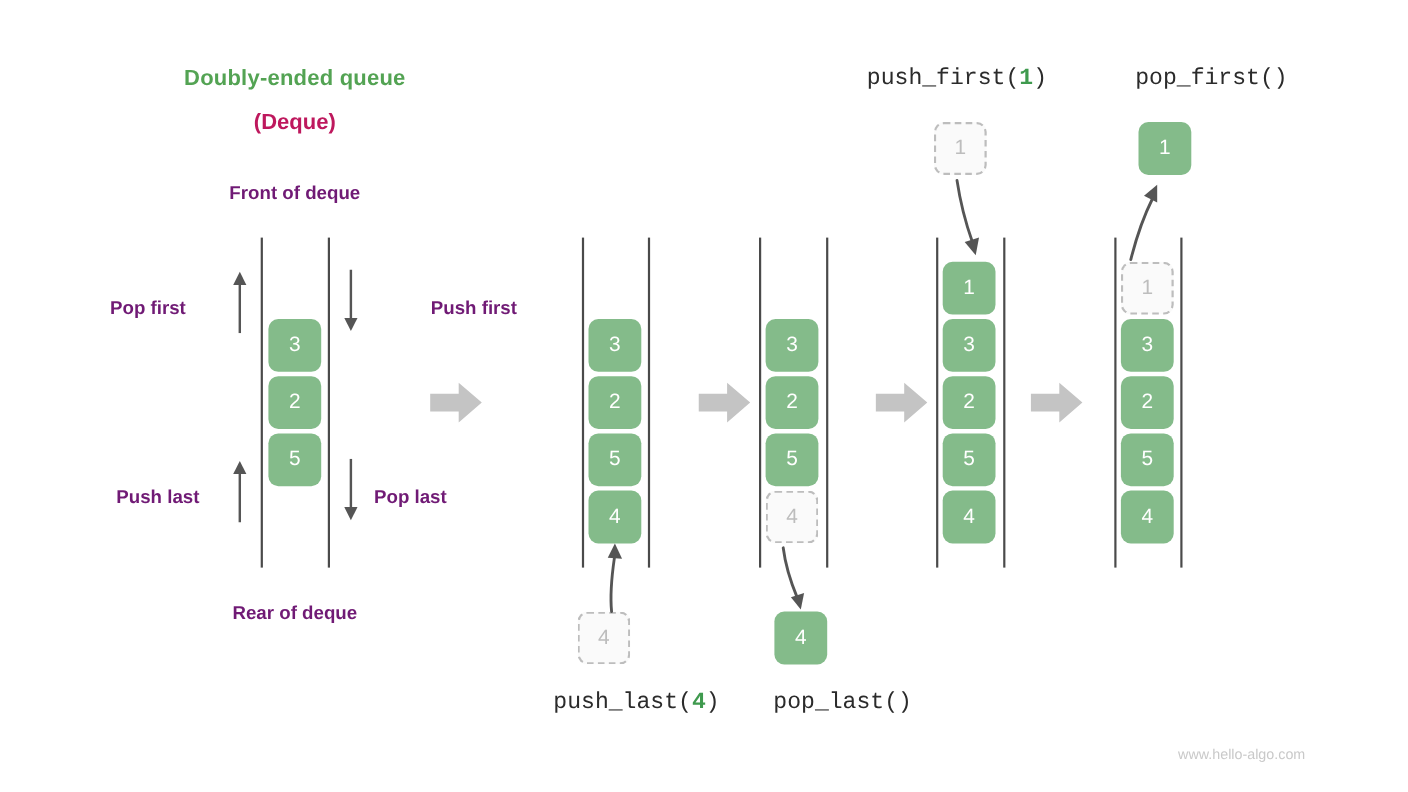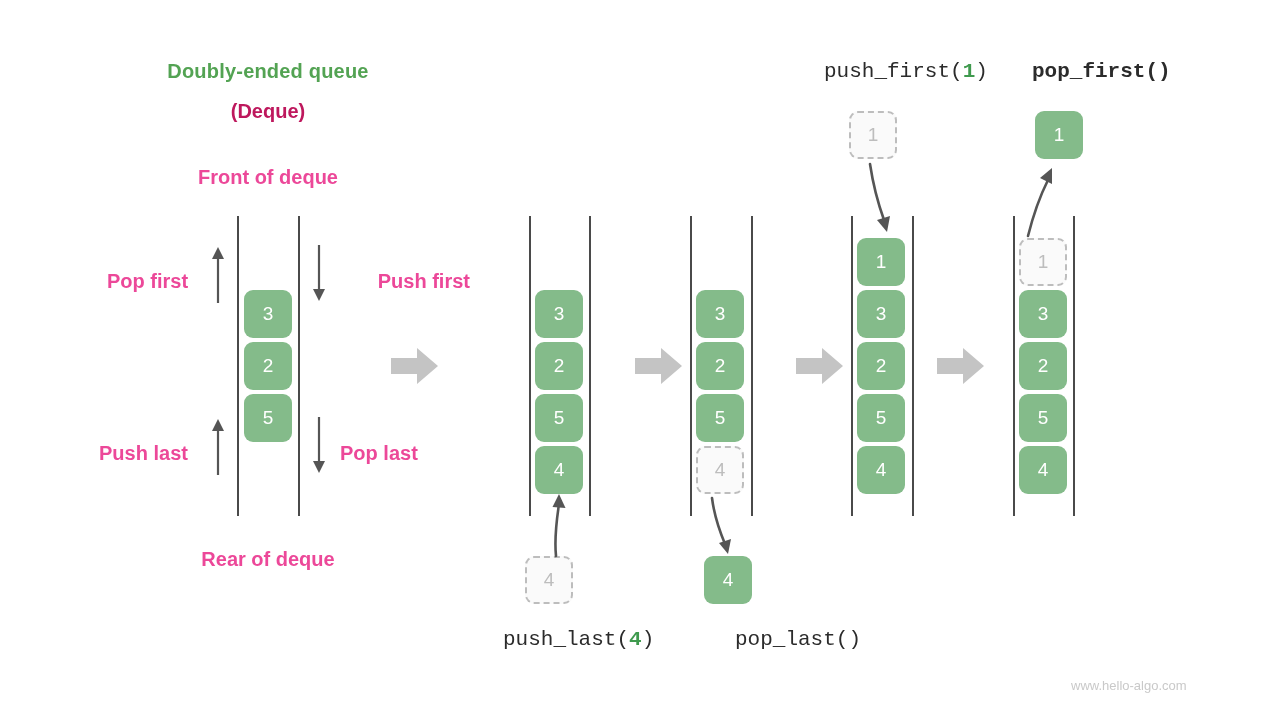--- a/index.html
+++ b/index.html
@@ -13,21 +13,21 @@
 
   
   .title{
     color:#53a353;font-weight:bold;font-size:20px;text-align:center;
     letter-spacing:.2px;
   }
   .subtitle{
     color:#be185d;font-weight:bold;font-size:20px;text-align:center;
   }
   .caption{
-    color:#ec4899;font-weight:bold;font-size:20px;text-align:center;
+    color:#701a75;font-weight:bold;font-size:17px;text-align:center;
     white-space:nowrap;
   }
   .oplabel{
     font-family:"Liberation Mono", monospace;
     font-size:21px;color:#2b2b2b;white-space:nowrap;
   }
   .oplabel b{color:#3f9a4e;font-weight:bold;}
   .watermark{
     font-family:Liberation Sans, sans-serif;
     font-size:13px;color:#c9c9c9;white-space:nowrap;
@@ -71,21 +71,21 @@
   <div class="abs cell" style="left:244px;top:290px;">3</div>
   <div class="abs cell" style="left:244px;top:342px;">2</div>
   <div class="abs cell" style="left:244px;top:394px;">5</div>
 
   <div class="abs thinarrow" style="left:209px;top:245px;">
     <svg width="18" height="58" viewBox="0 0 18 58">
       <line x1="9" y1="58" x2="9" y2="10" stroke="#555555" stroke-width="2.2"></line>
       <path d="M9 2 L15 14 L3 14 Z" fill="#555555"></path>
     </svg>
   </div>
-  <div class="abs caption" style="left:100px;top:270px;width:95px;text-align:center;">Pop first</div>
+  <div class="abs caption" style="left:100px;top:270px;width:95px;text-align:left;">Pop first</div>
 
   <div class="abs thinarrow" style="left:310px;top:245px;">
     <svg width="18" height="58" viewBox="0 0 18 58">
       <line x1="9" y1="0" x2="9" y2="48" stroke="#555555" stroke-width="2.2"></line>
       <path d="M9 56 L15 44 L3 44 Z" fill="#555555"></path>
     </svg>
   </div>
   <div class="abs caption" style="left:340px;top:270px;width:130px;text-align:right;">Push first</div>
 
   <div class="abs thinarrow" style="left:209px;top:417px;">
@@ -149,21 +149,21 @@
 
   <div class="abs curve" style="left:700px;top:498px;">
     <svg width="46" height="60" viewBox="0 0 46 60">
       <path d="M12 0 C 14 16, 20 34, 25 46" stroke="#555555" stroke-width="2.6" fill="none" stroke-linecap="round"></path>
       <path d="M28 56 L31 41 L19 45 Z" fill="#555555"></path>
     </svg>
   </div>
   <div class="abs cell" style="left:704px;top:556px;">4</div>
 
   <div class="abs oplabel" style="left:503px;top:628px;"><span>push_last(</span><b>4</b><span>)</span></div>
-  <div class="abs oplabel" style="left:703px;top:628px;margin-left:32px;">pop_last()</div>
+  <div class="abs oplabel" style="left:703px;top:628px;">pop_last()</div>
 
   <div class="abs rail" style="left:851px;top:216px;height:300px;"></div>
   <div class="abs rail" style="left:912px;top:216px;height:300px;"></div>
   <div class="abs cell" style="left:857px;top:238px;">1</div>
   <div class="abs cell" style="left:857px;top:290px;">3</div>
   <div class="abs cell" style="left:857px;top:342px;">2</div>
   <div class="abs cell" style="left:857px;top:394px;">5</div>
   <div class="abs cell" style="left:857px;top:446px;">4</div>
 
   <div class="abs cell ghost" style="left:849px;top:111px;">1</div>
@@ -183,18 +183,18 @@
   <div class="abs cell" style="left:1019px;top:446px;">4</div>
 
   <div class="abs cell" style="left:1035px;top:111px;">1</div>
   <div class="abs curve" style="left:1014px;top:162px;">
     <svg width="52" height="76" viewBox="0 0 52 76">
       <path d="M14 74 C 18 58, 26 34, 34 18" stroke="#555555" stroke-width="2.6" fill="none" stroke-linecap="round"></path>
       <path d="M38 6 L38 22 L26 16 Z" fill="#555555"></path>
     </svg>
   </div>
 
-  <div class="abs oplabel" style="left:824px;top:60px;"><span>push_first(</span><b>1</b><span>)</span></div>
-  <div class="abs oplabel" style="left:1032px;top:60px;font-weight:bold;">pop_first()</div>
+  <div class="abs oplabel" style="left:788px;top:60px;"><span>push_first(</span><b>1</b><span>)</span></div>
+  <div class="abs oplabel" style="left:1032px;top:60px;">pop_first()</div>
 
   <div class="abs watermark" style="left:1071px;top:678px;">www.hello-algo.com</div>
 
 </div>
 
 </body></html>

